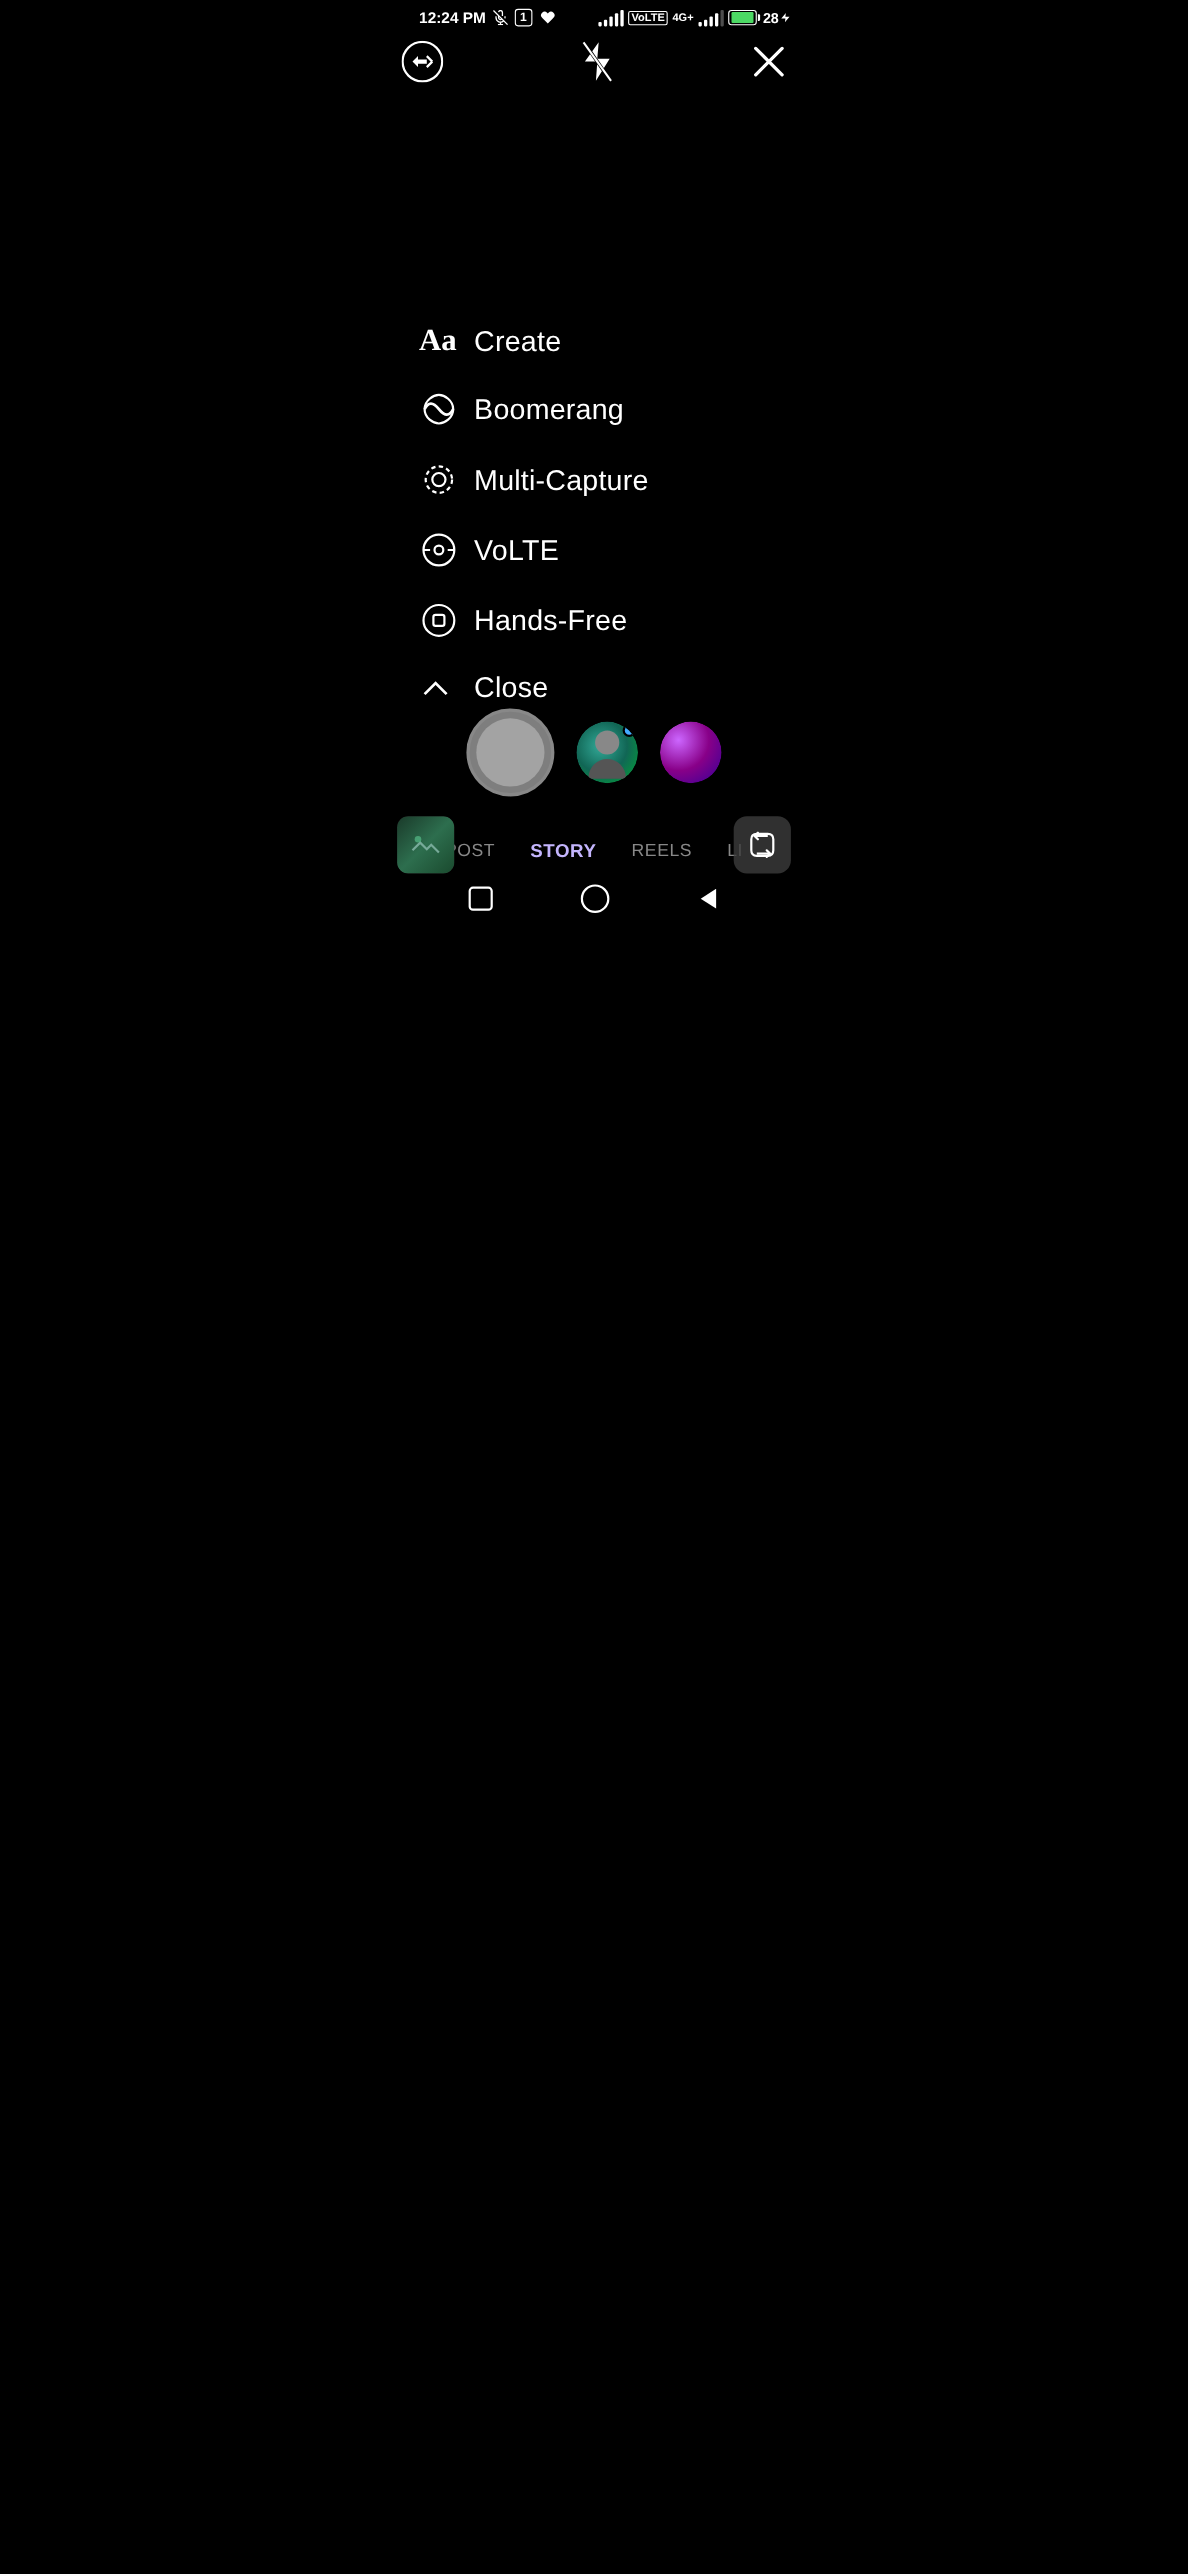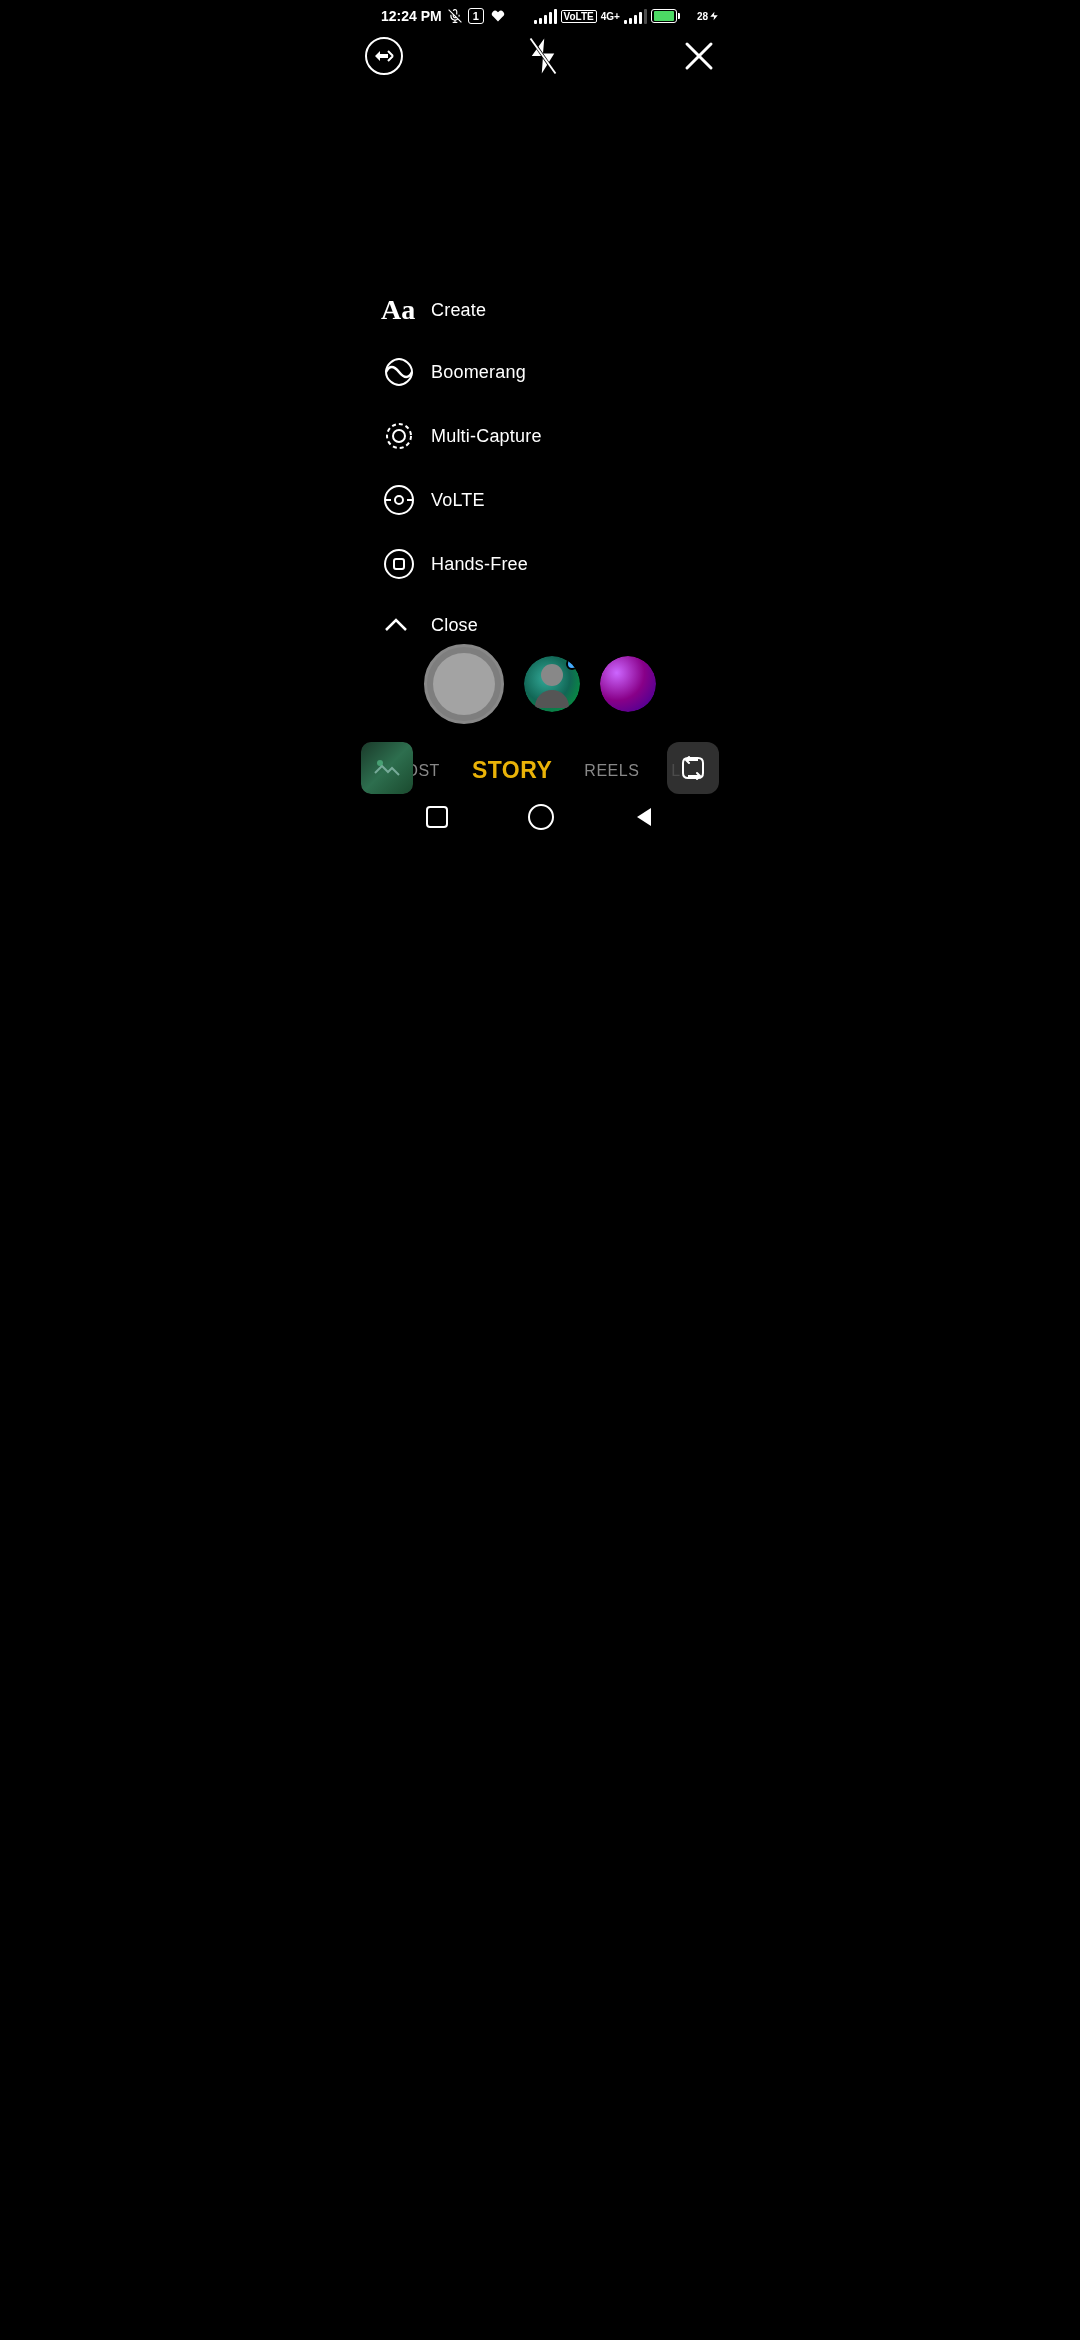--- a/index.html
+++ b/index.html
@@ -63,21 +63,21 @@
     }
 
     .menu-item .icon-area {
       width: 50px;
       display: flex;
       align-items: flex-start;
       justify-content: flex-start;
     }
 
     .menu-item .label {
-      font-size: 18px;
+      font-size: 26px;
       font-weight: 400;
       letter-spacing: 0.2px;
     }
 
     
     .arrow-indicator {
       position: absolute;
       right: -130px;
       top: 50%;
       transform: translateY(-50%);
@@ -167,23 +167,23 @@
 
     .tab-item {
       padding: 8px 16px;
       font-size: 16px;
       font-weight: 500;
       color: #888;
       cursor: pointer;
       letter-spacing: 0.5px;
     }
     .tab-item.active {
-      color: #eab308;
+      color: #c4b5fd;
       font-weight: 800;
-      font-size: 23px;
+      font-size: 17px;
     }
 
     
     .bottom-gallery-icon {
       position: absolute;
       bottom: 50px;
       left: 16px;
       width: 52px; height: 52px;
       border-radius: 10px;
       overflow: hidden;
@@ -267,21 +267,21 @@
       <span style="height:9px;"></span>
       <span style="height:12px;"></span>
       <span style="height:15px;opacity:0.3;"></span>
     </div>
 
     <div style="display:flex;align-items:center;gap:1px;">
       <div style="border:1.5px solid #fff;border-radius:3px;padding:1px 2px;display:flex;align-items:center;">
         <div style="width:20px;height:10px;background:#4cd964;border-radius:1px;"></div>
       </div>
       <div style="width:2px;height:6px;background:#fff;border-radius:0 1px 1px 0;"></div>
-      <span style="font-size:10px;font-weight:700;margin-left:16px;">28</span>
+      <span style="font-size:13px;font-weight:700;margin-left:2px;">28</span>
 
       <svg width="10" height="14" viewBox="0 0 24 24" fill="#fff">
         <polygon points="13,2 3,14 12,14 11,22 21,10 12,10"></polygon>
       </svg>
     </div>
   </div>
 </div>
 
 <div class="top-controls">
 

